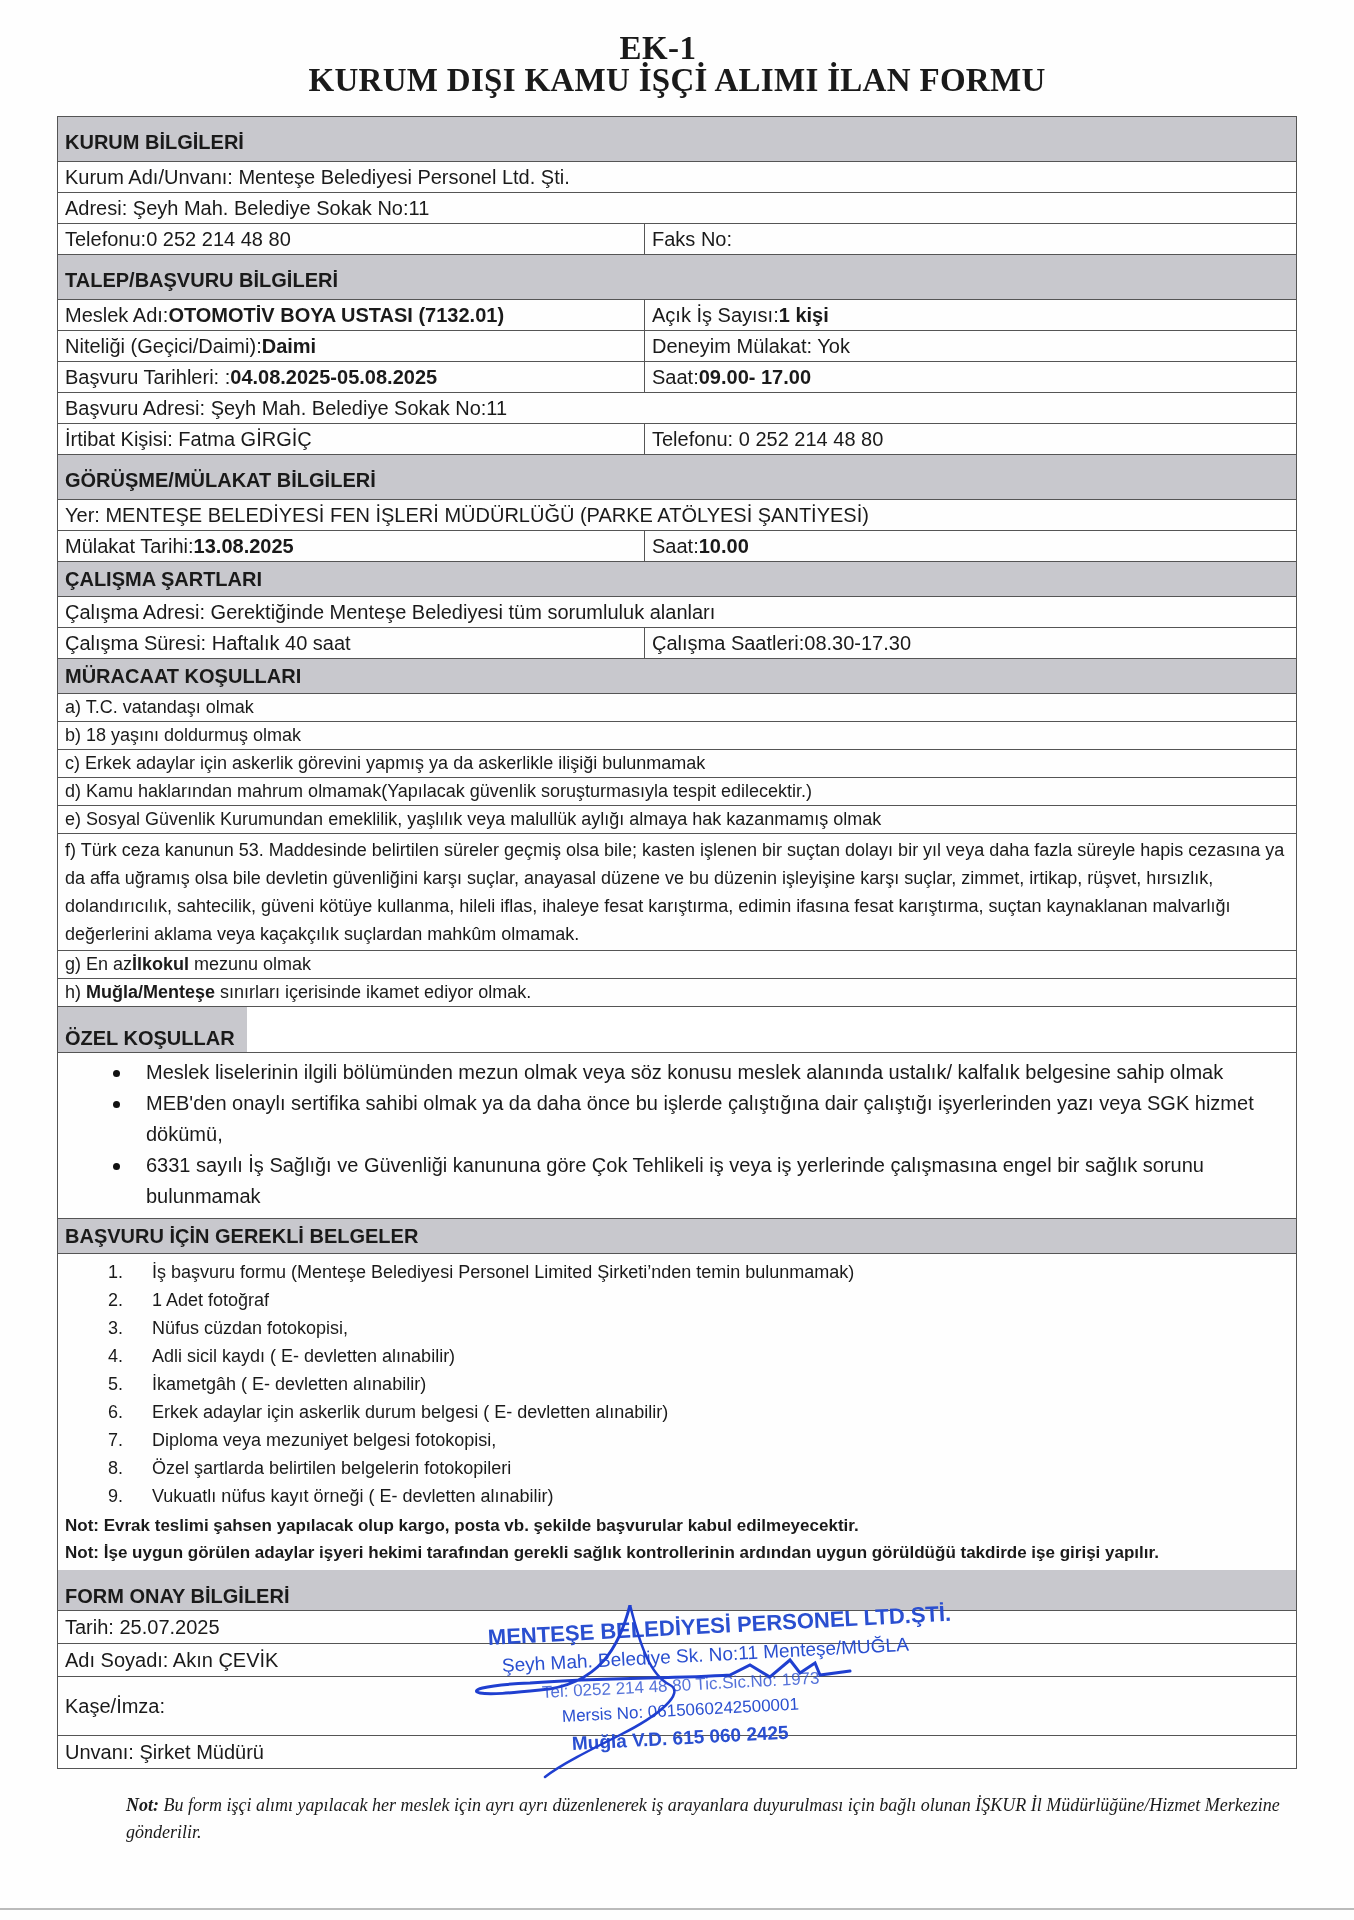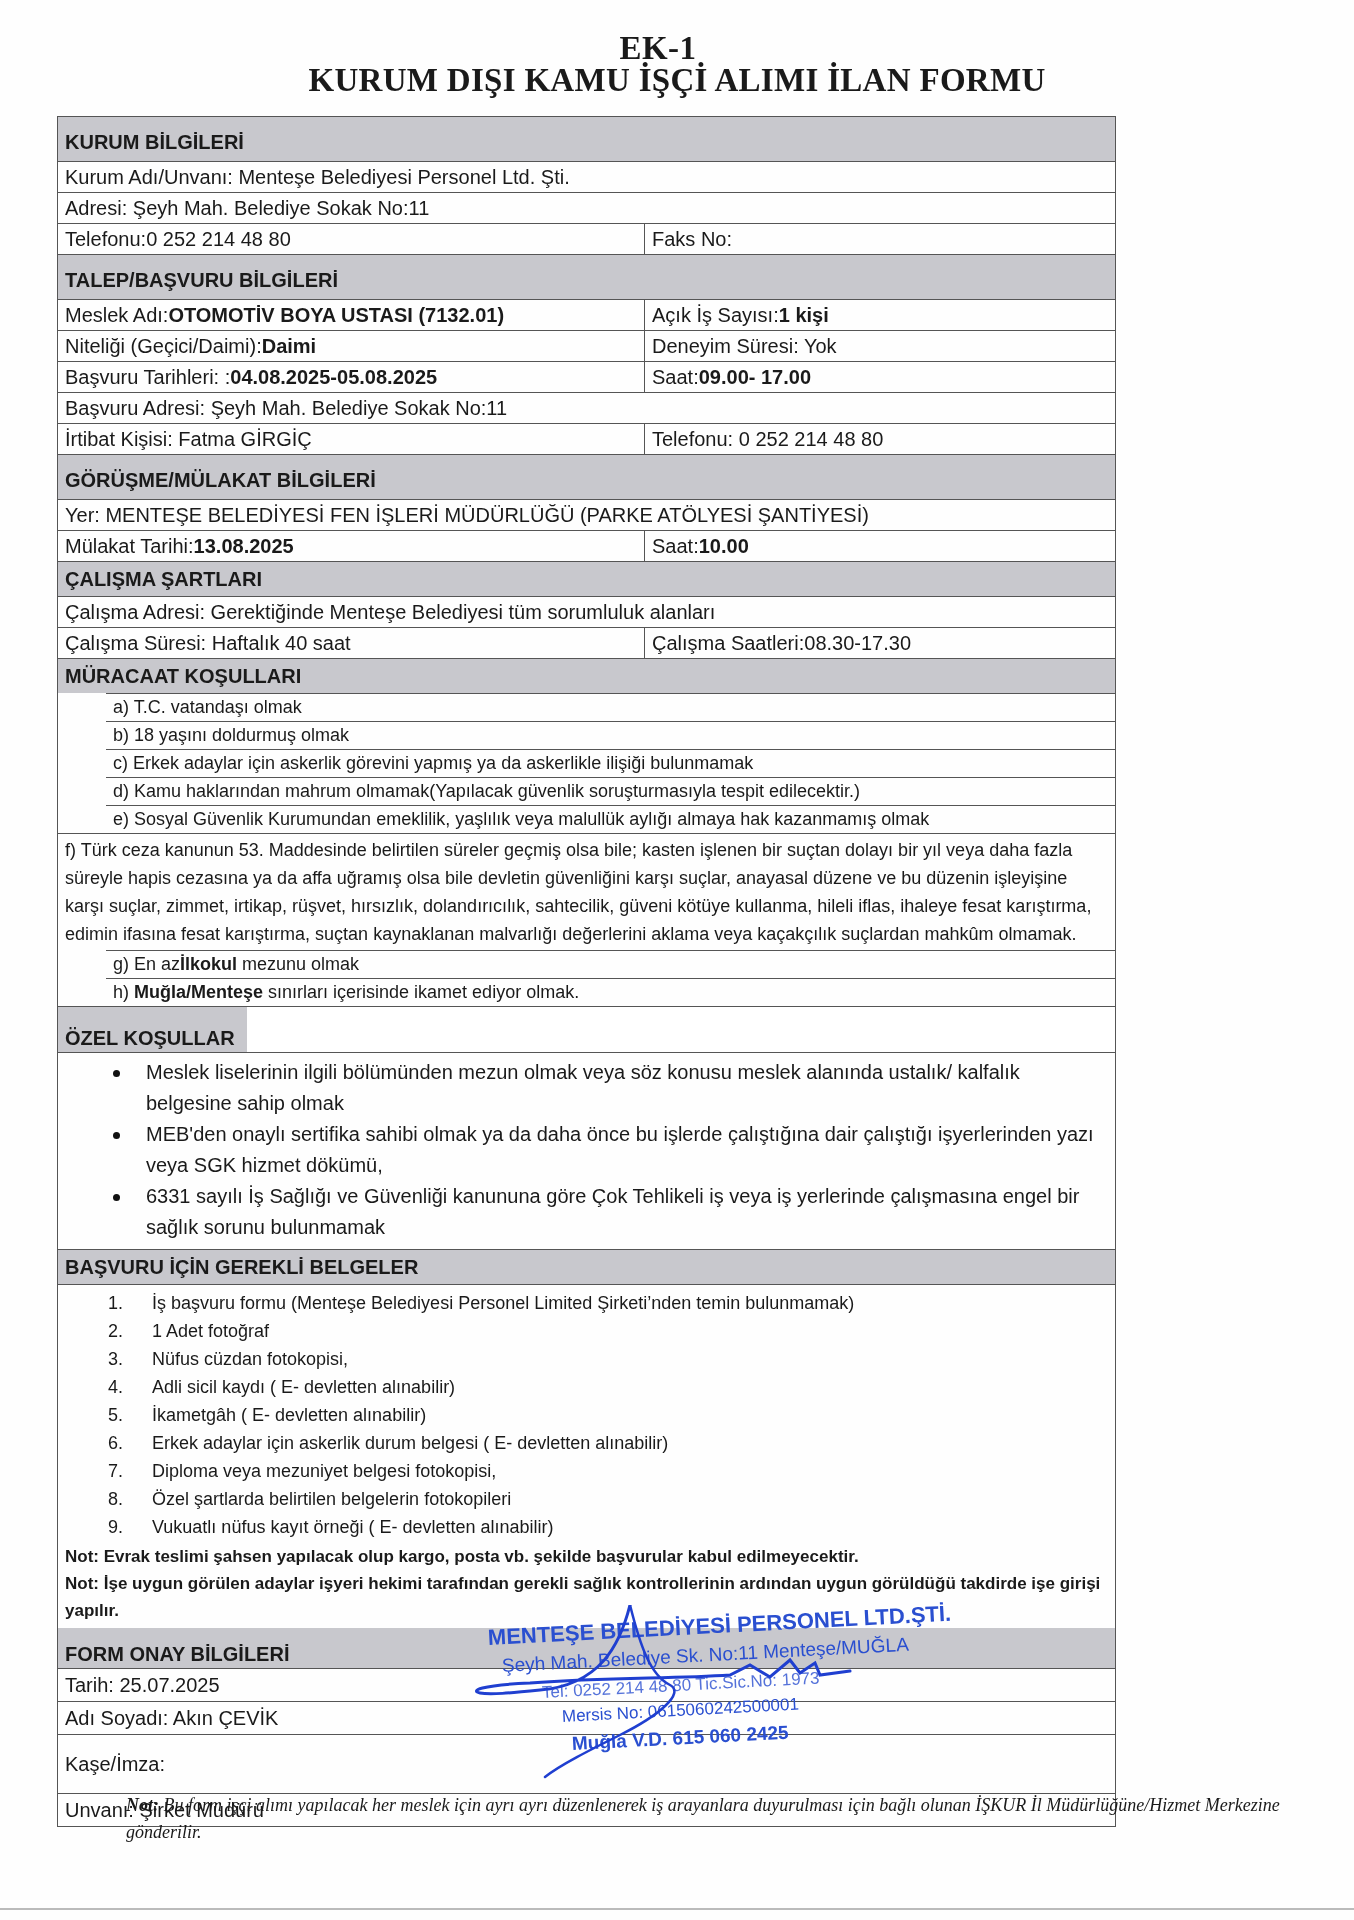--- a/index.html
+++ b/index.html
@@ -3,30 +3,30 @@
 <meta charset="utf-8">
 <style>
   * { box-sizing: border-box; margin: 0; padding: 0; }
   html, body { width: 1354px; height: 1920px; background: #ffffff; }
   body { font-family: "Liberation Sans", "DejaVu Sans", sans-serif; color: #1a1a1a; position: relative; }
   .page { position: absolute; left: 0; top: 0; width: 1354px; height: 1920px; background: #fefefe; }
   .title1 { position: absolute; top: 30px; left: 0; width: 1316px; text-align: center;
     font-family: "Liberation Serif", "DejaVu Serif", serif; font-weight: bold; font-size: 33px; letter-spacing: 0.5px; }
   .title2 { position: absolute; top: 62px; left: 0; width: 1354px; text-align: center;
     font-family: "Liberation Serif", "DejaVu Serif", serif; font-weight: bold; font-size: 33px; letter-spacing: 0.3px; }
-  .form { position: absolute; left: 57px; top: 116px; width: 1059px; border: 1.5px solid #555; }
+  .form { position: absolute; left: 57px; top: 116px; width: 1240px; border: 1.5px solid #555; }
   .row { display: flex; border-top: 1.5px solid #555; align-items: center; font-size: 20px; }
   .row:first-child { border-top: none; }
   .cell { padding: 2px 7px; flex: 1; min-height: 30px; display: flex; align-items: center; }
   .cell.left { flex: 0 0 587px; border-right: 1.5px solid #555; }
   .hdr { background: #c8c8cd; font-weight: bold; font-size: 20px; min-height: 44px; }
   .hdr .cell { min-height: 44px; padding-top: 8px; }
   .hdr.short { background: #ffffff; }
   .hdr.short .cell { flex: 0 0 auto; background: #c8c8cd; padding-right: 12px; }
-  .small { font-size: 18px; margin-left: 48px; }
+  .small { font-size: 18px; }
   .small .cell { min-height: 27px; }
   .multi .cell { display: block; line-height: 28px; padding: 2px 7px; font-size: 18px; }
   b { font-weight: bold; }
   ul.bullets { list-style: none; padding: 4px 0 6px 0; width: 100%; }
   ul.bullets li { position: relative; padding-left: 88px; padding-right: 20px; font-size: 20px; line-height: 31px; }
   ul.bullets li .dot { position: absolute; left: 55px; top: 13px; width: 7px; height: 7px; background: #111; border-radius: 50%; }
   ol.docs { list-style: none; padding: 4px 0 0 0; width: 100%; }
   ol.docs li { font-size: 18px; line-height: 28px; padding-left: 52px; position: relative; }
   ol.docs li .num { position: absolute; left: 50px; width: 30px; }
   ol.docs li .txt { padding-left: 42px; display: inline-block; }
@@ -82,21 +82,21 @@
       <div class="cell">
         <span>Açık İş Sayısı: </span>
           <b>1 kişi</b>
       </div>
     </div>
     <div class="row">
       <div class="cell left">
         <span>Niteliği (Geçici/Daimi): </span>
           <b>Daimi</b>
       </div>
-      <div class="cell">Deneyim Süresi: Yok</div>
+      <div class="cell">Deneyim Mülakat: Yok</div>
     </div>
     <div class="row">
       <div class="cell left">
         <span>Başvuru Tarihleri: : </span>
           <b>04.08.2025-05.08.2025</b>
       </div>
       <div class="cell">
         <span>Saat: </span>
           <b>09.00- 17.00</b>
       </div>

